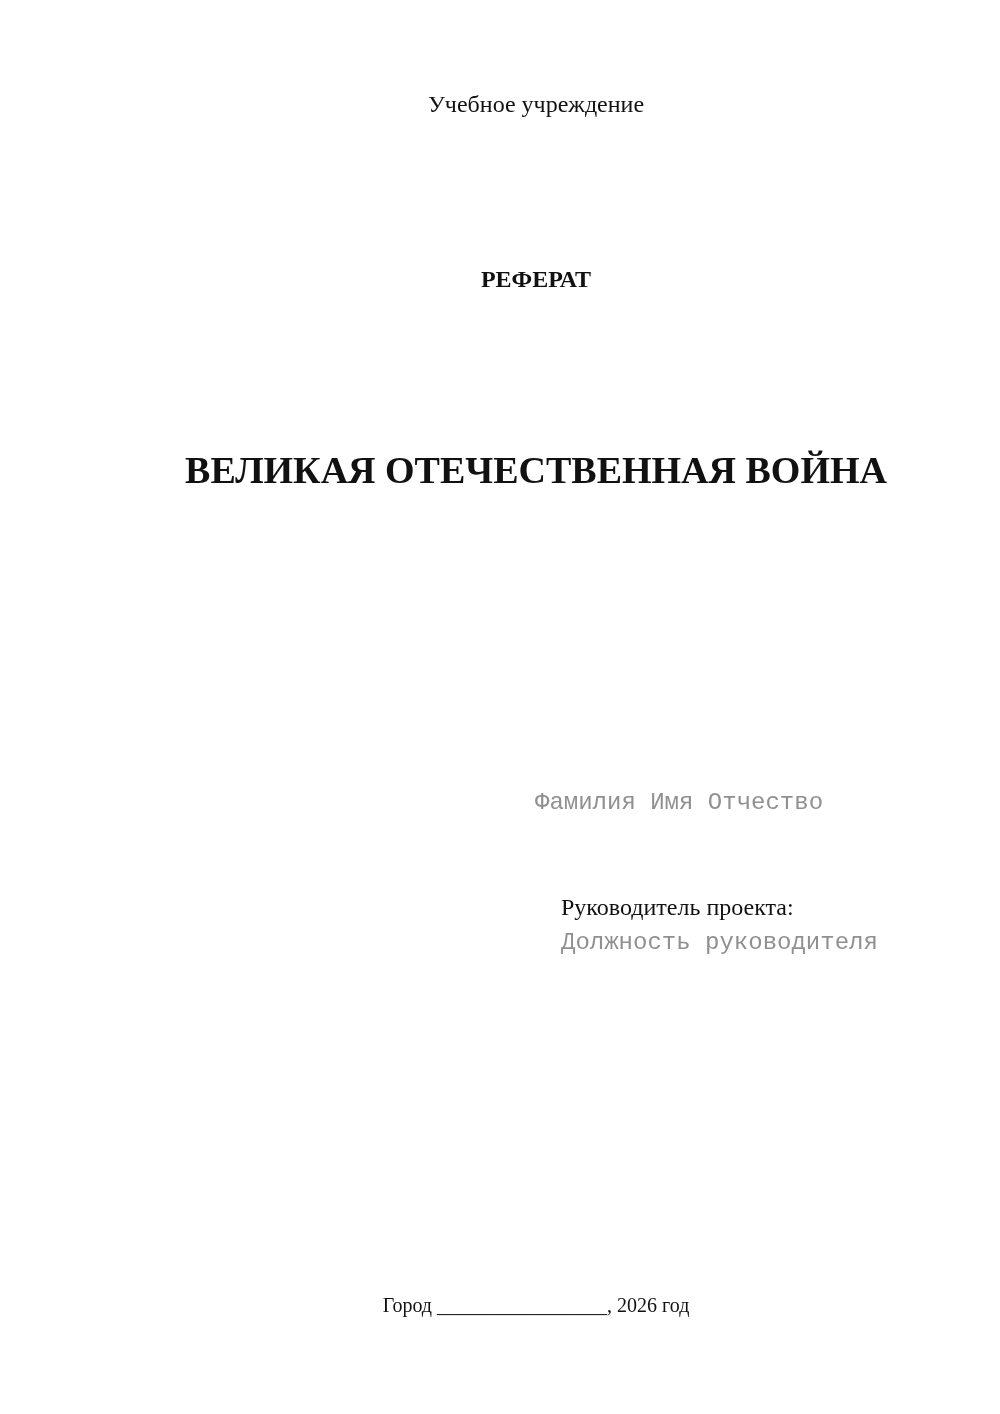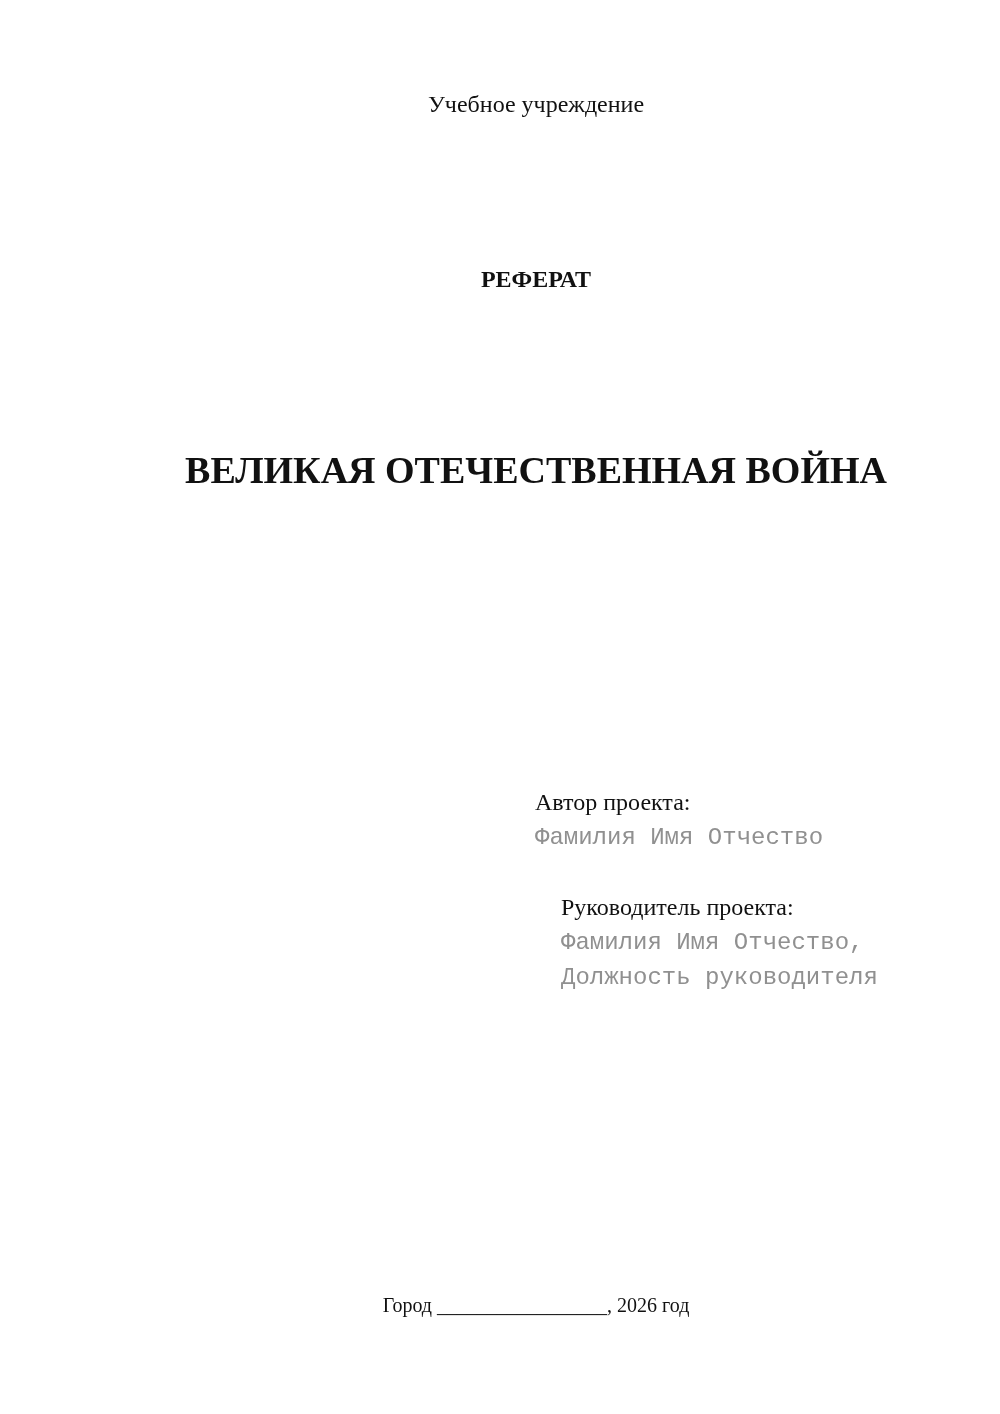--- a/index.html
+++ b/index.html
@@ -68,25 +68,23 @@
 
 <div class="page">
 
   <div class="centered institution">Учебное учреждение</div>
 
   <div class="centered doc-type">РЕФЕРАТ</div>
 
   <div class="centered doc-title">ВЕЛИКАЯ ОТЕЧЕСТВЕННАЯ ВОЙНА</div>
 
   <div class="credits credits-author">
-    <div>Автор проекта:</div>
     <div class="placeholder">Фамилия Имя Отчество</div>
   </div>
 
   <div class="credits credits-supervisor">
     <div>Руководитель проекта:</div>
-    <div class="placeholder">Фамилия Имя Отчество,</div>
     <div class="placeholder">Должность руководителя</div>
   </div>
 
   <div class="centered footer-line">Город _________________, 2026 год</div>
 
 </div>
 
 </body></html>

